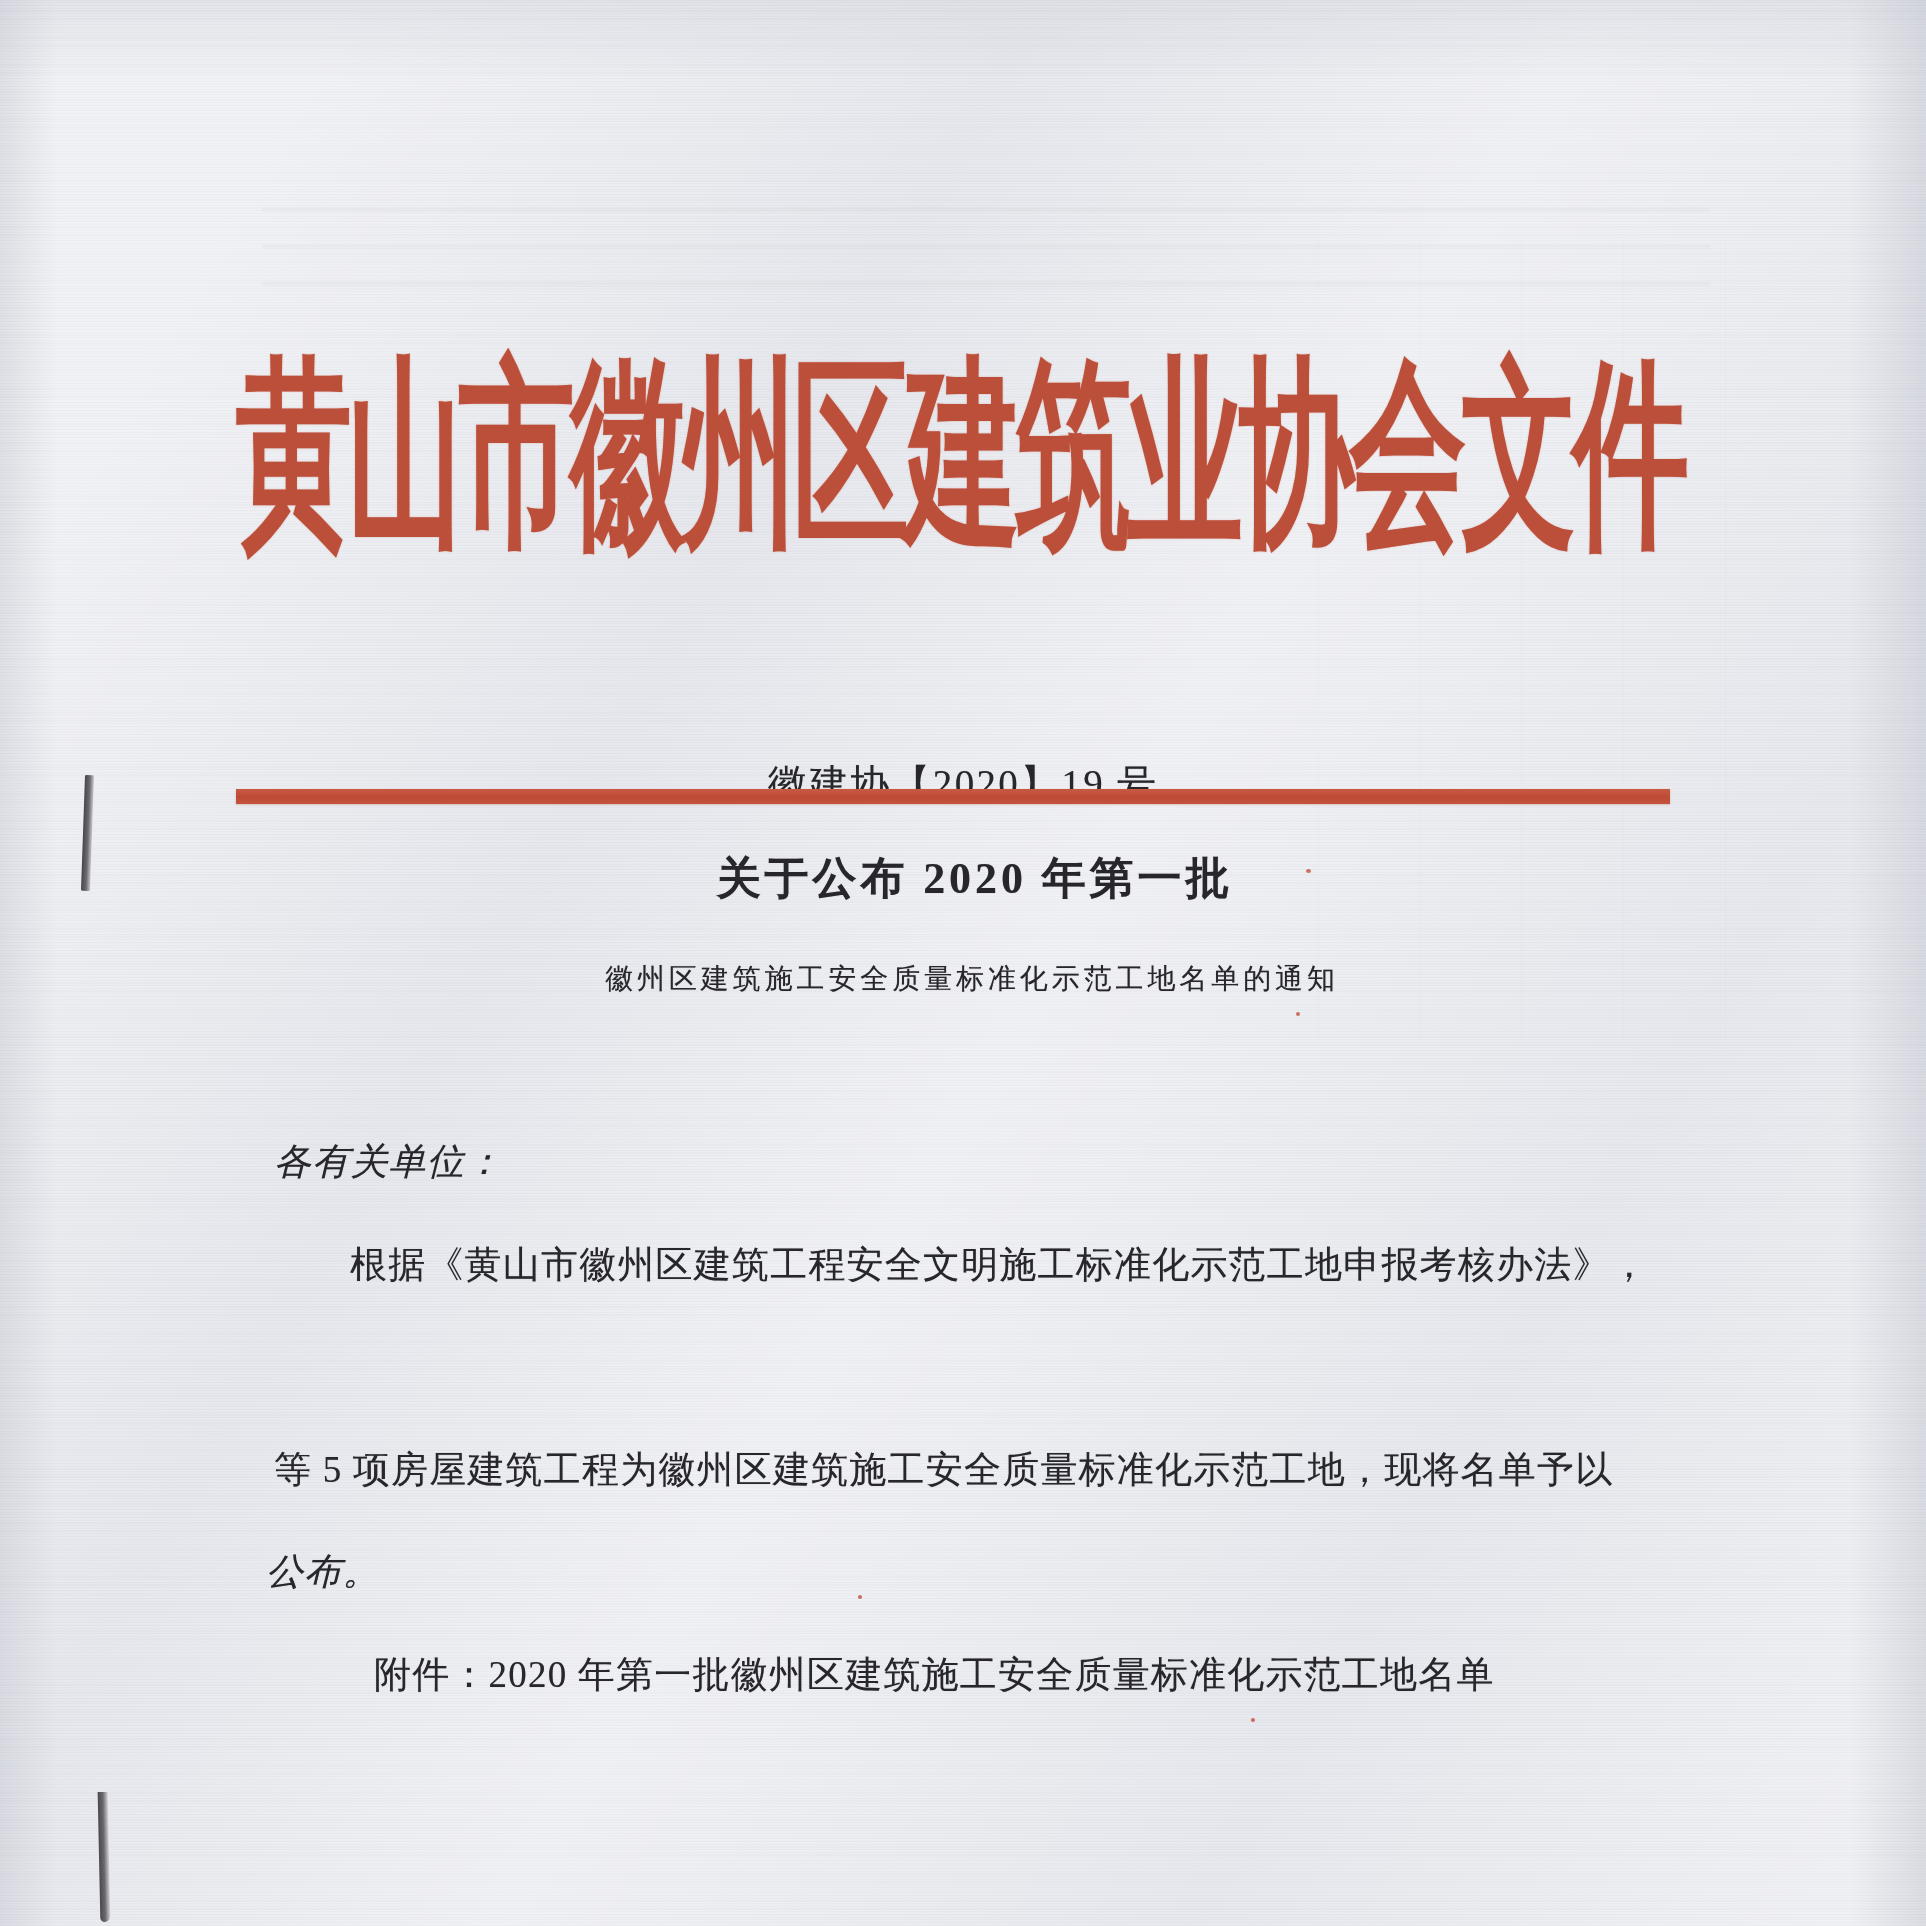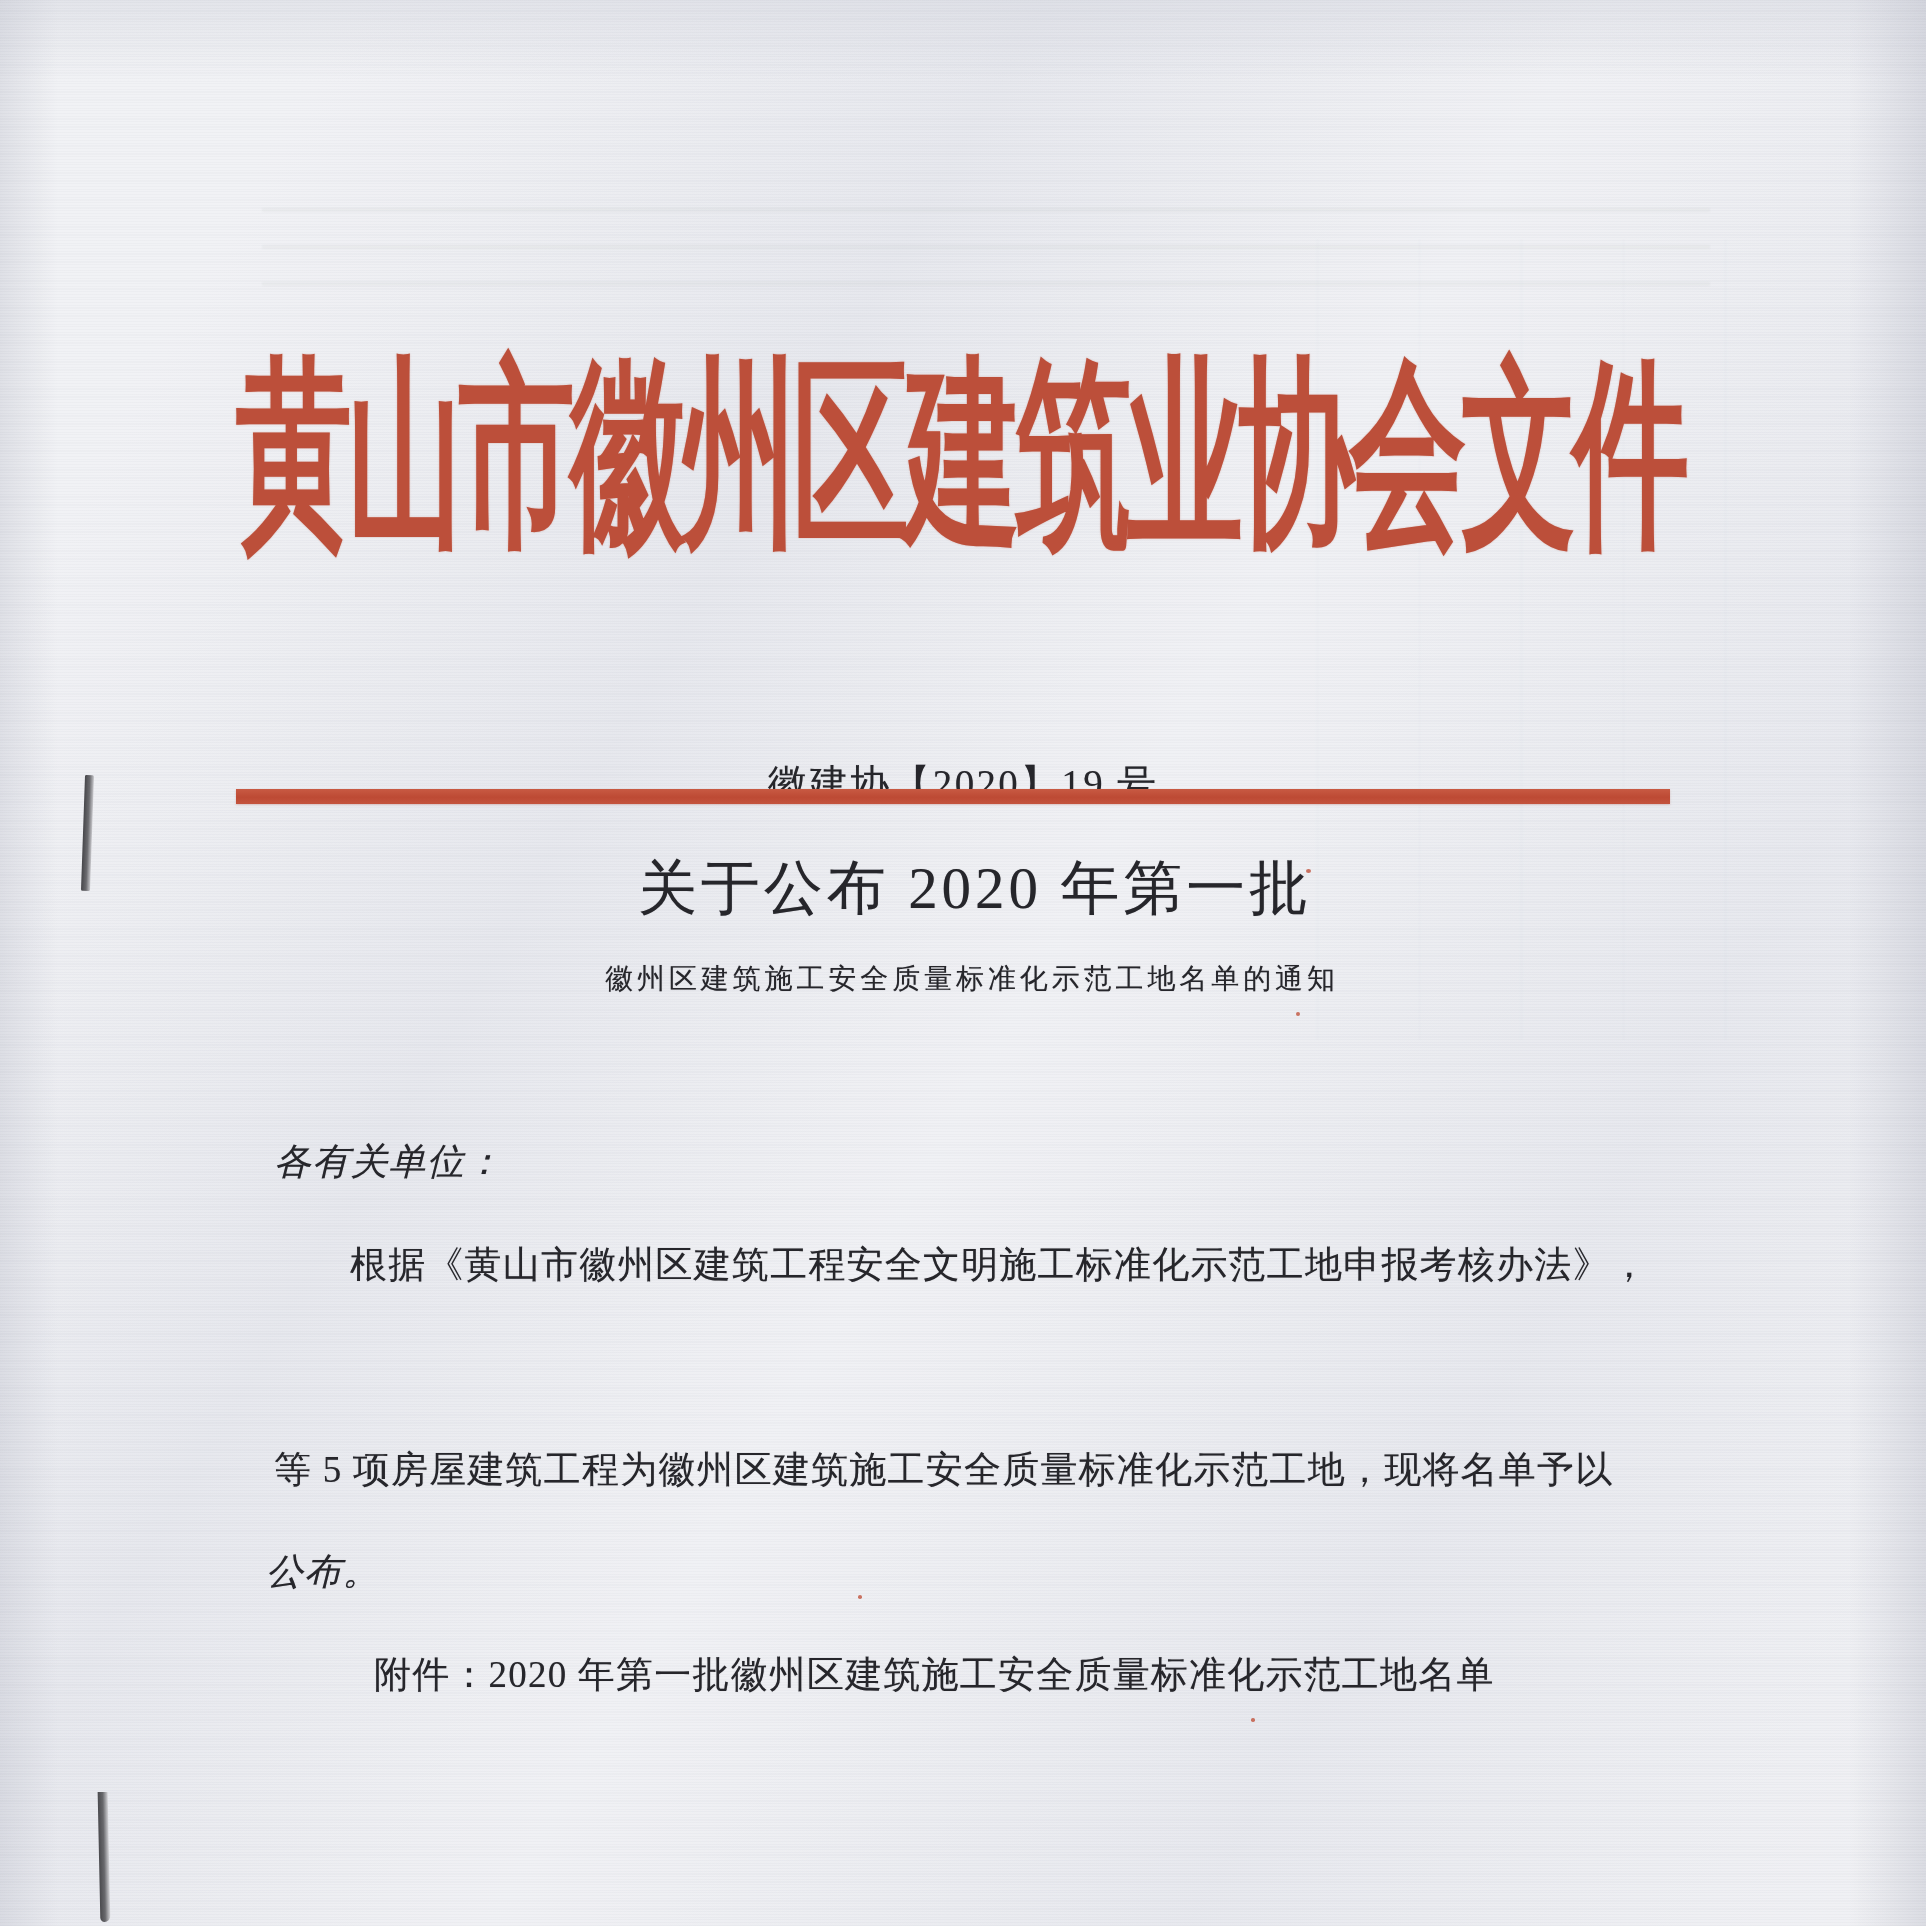--- a/index.html
+++ b/index.html
@@ -38,21 +38,21 @@
   .header-title{
     top:319px;left:960px;
     font-size:116px;font-weight:bold;letter-spacing:-4.6px;
     transform:translateX(-50%) scaleY(1.75);transform-origin:top center;
     text-shadow:0 0 1.2px rgba(188,79,58,.45);
   }
   .doc-number{top:740px;left:963px;font-size:39px;font-weight:normal;letter-spacing:2.3px;margin-top:17px;}
   .red-rule{position:absolute;left:236px;top:789px;width:1434px;height:15.4px;
             background:linear-gradient(180deg,#c85a43,#bd4a34 55%,#c4543e);
             box-shadow:0 1.2px 1.9px rgba(170,70,50,.25);}
-  .title1{top:849px;left:975px;font-size:59px;font-weight:400;letter-spacing:3.9px;}
+  .title1{top:849px;left:975px;font-size:44px;font-weight:700;letter-spacing:3.9px;}
   .title2{top:960px;left:972px;font-size:28px;font-weight:400;letter-spacing:3.9px;}
   .body-line{font-size:37px;letter-spacing:1.2px;}
   .staple{position:absolute;pointer-events:none;}
   .staple-1{left:83px;top:775px;width:8.5px;height:116px;
             background:linear-gradient(90deg,#46464a,#6b6b6f 55%,#c7c7cb);
             transform:rotate(2deg);border-radius:1.5px;}
   .staple-2{left:99px;top:1792px;width:9.6px;height:130px;
             background:linear-gradient(90deg,#4a4a4e,#68686c 50%,#d2d2d6);
             transform:rotate(-1.2deg);
             border-bottom-left-radius:6.2px;border-bottom-right-radius:8.5px;}

